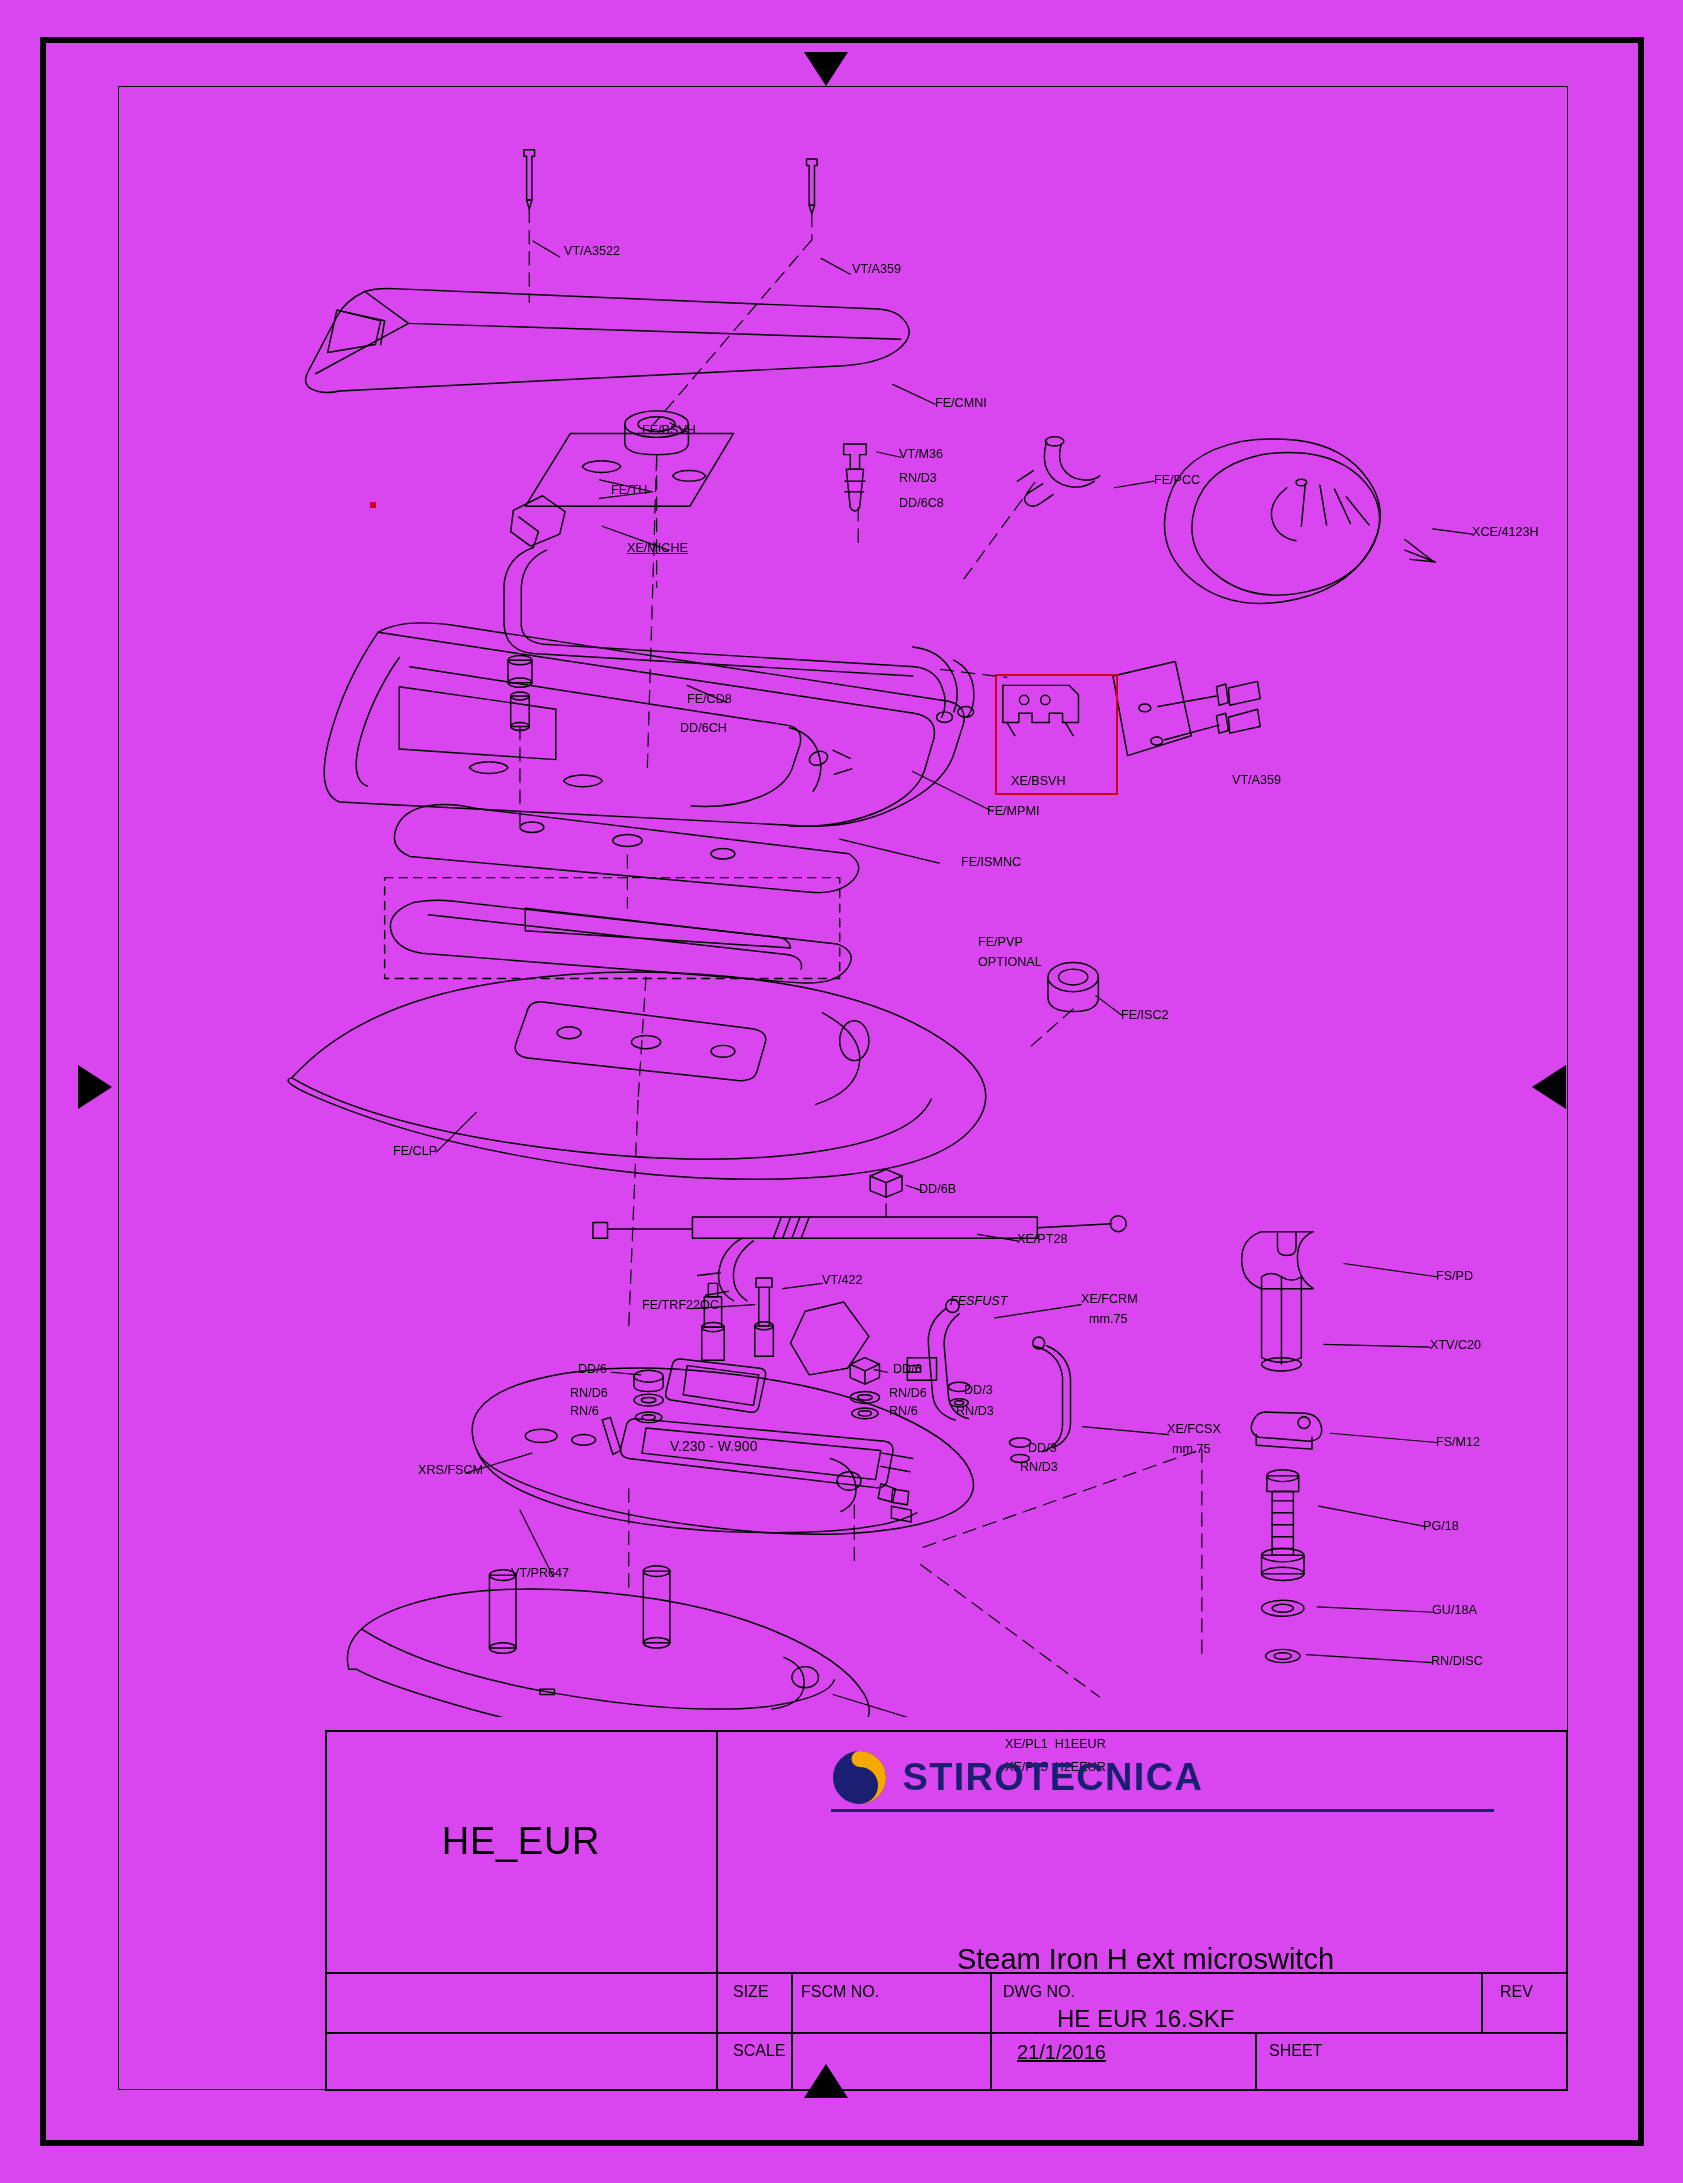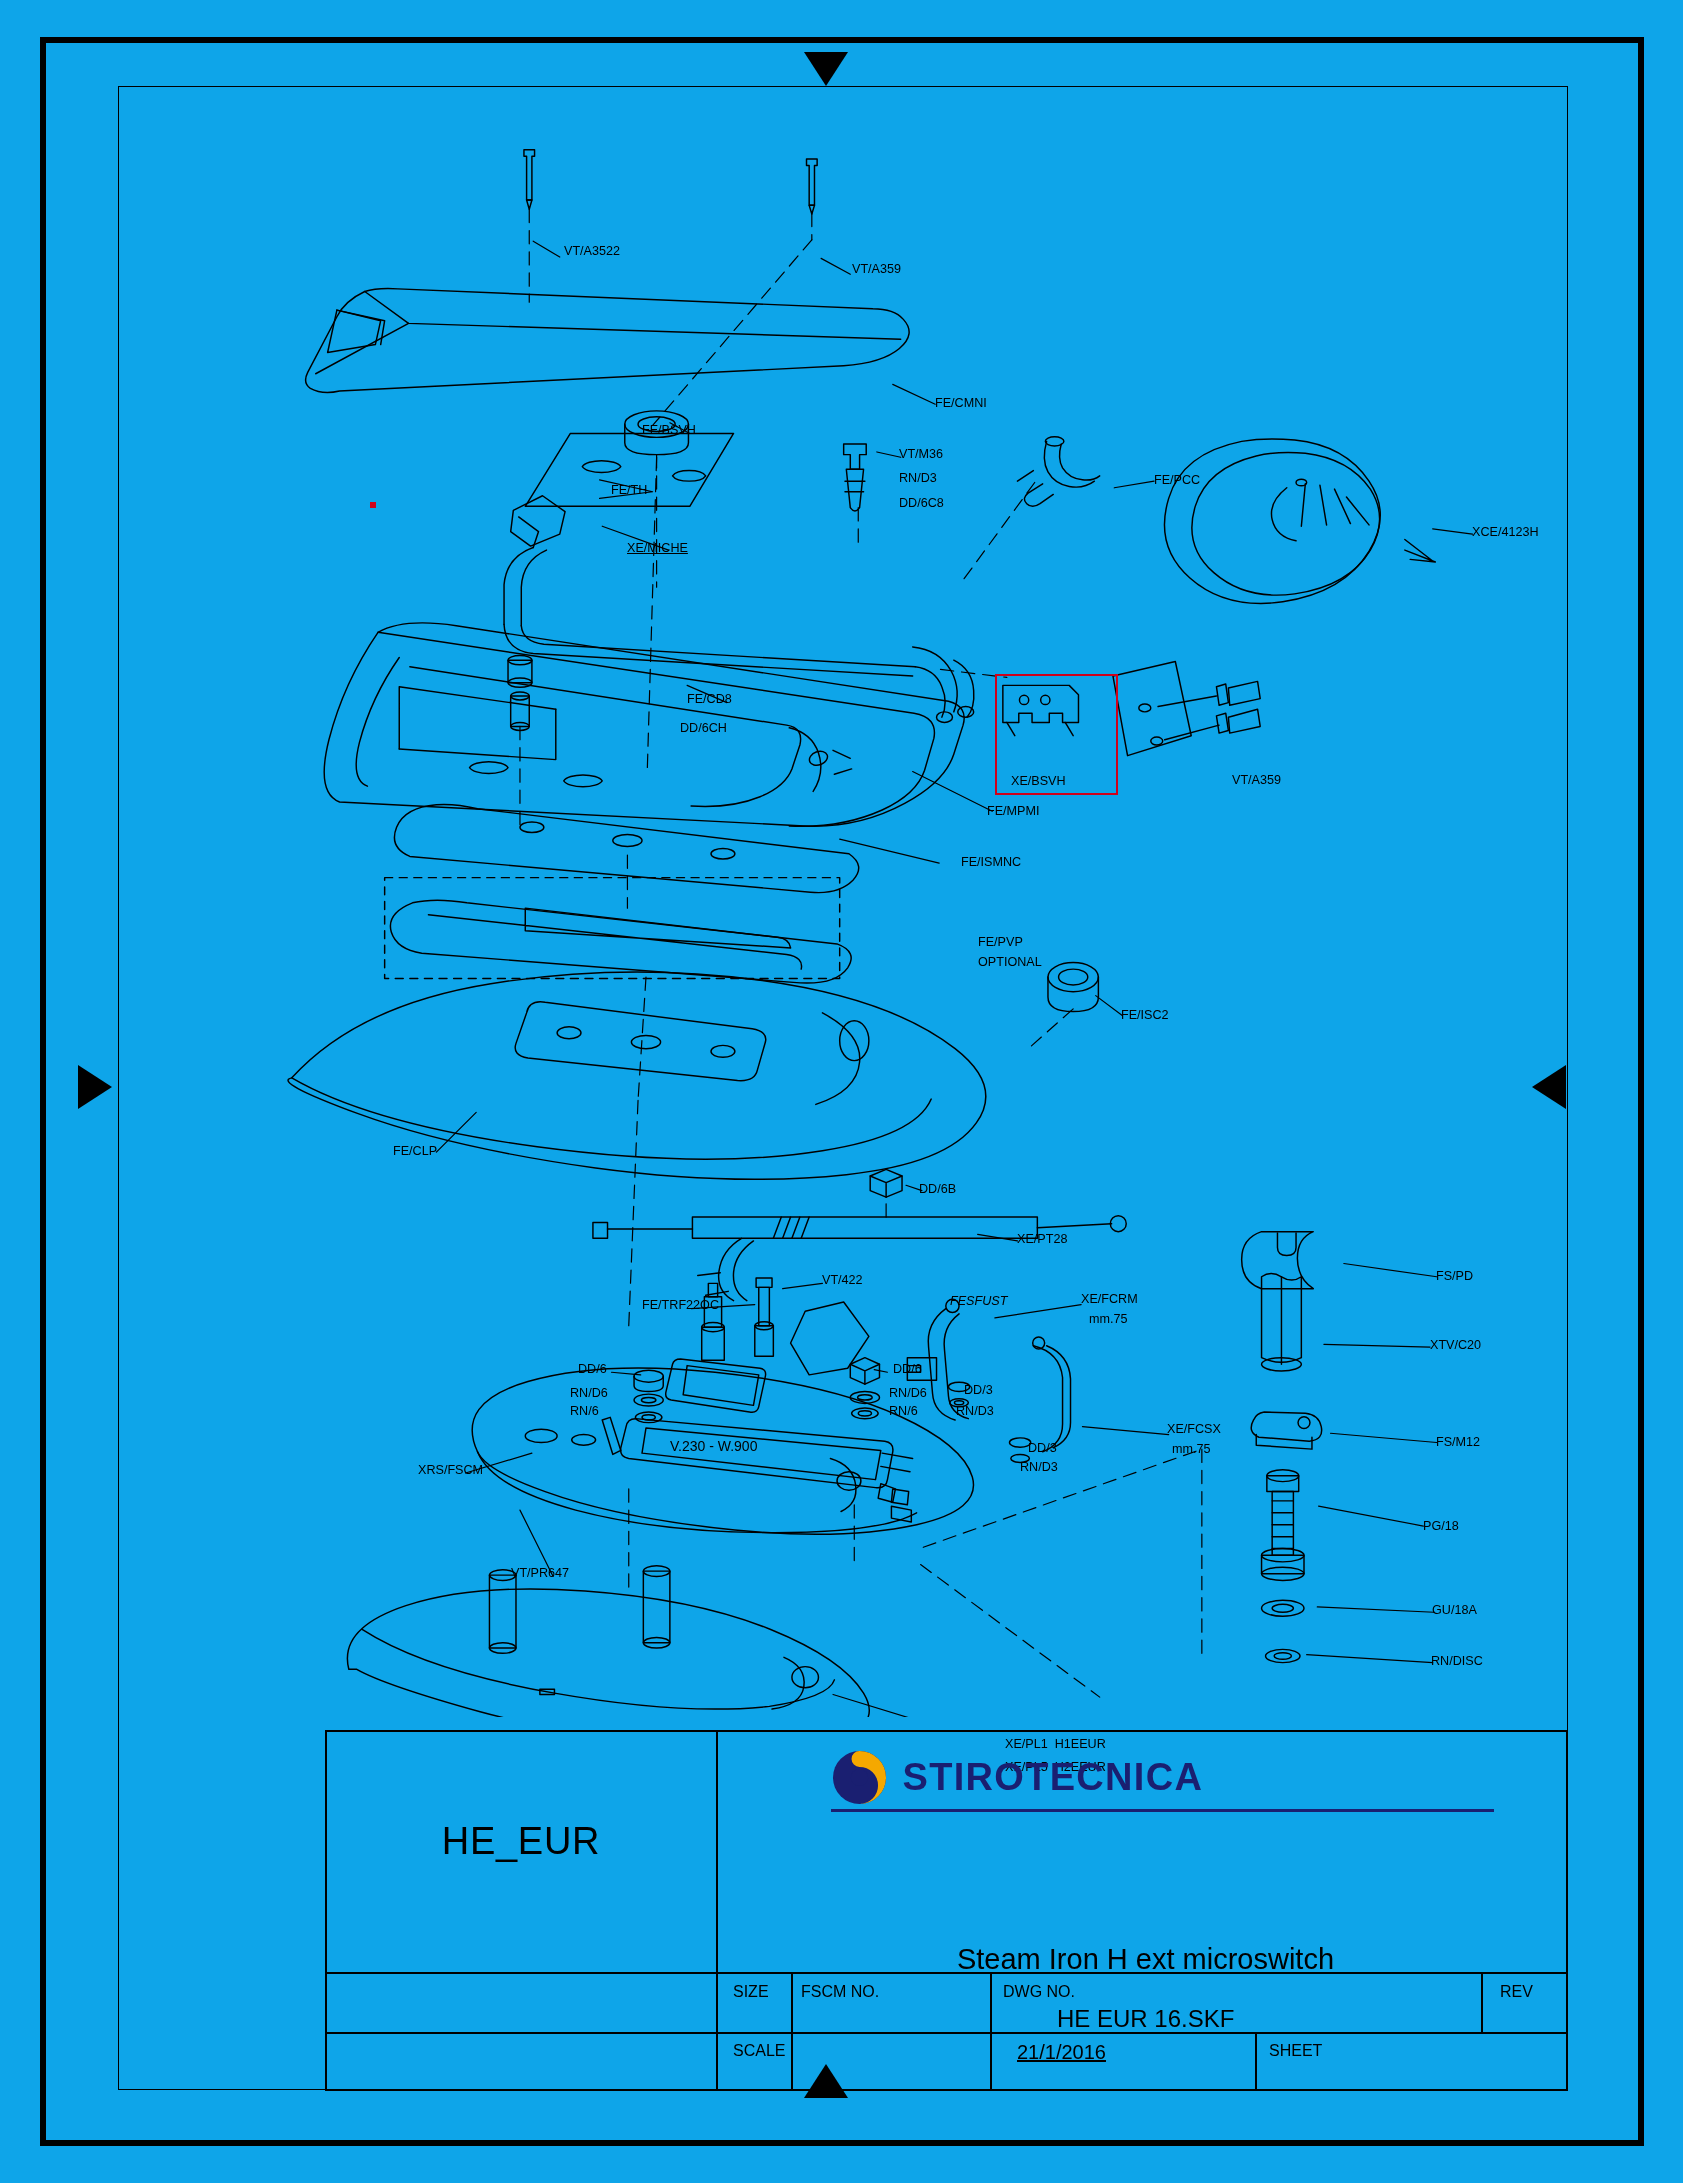--- a/index.html
+++ b/index.html
@@ -7,21 +7,21 @@
     padding: 0;
     background: #ffffff;
   }
   body {
     font-family: "Liberation Sans", sans-serif;
   }
   #page {
     position: relative;
     width: 1683px;
     height: 2183px;
-    background: #0ea5e9;
+    background: #d946ef;
     overflow: hidden;
   }
   
   .outer-frame {
     position: absolute;
     left: 40px;
     top: 37px;
     width: 1604px;
     height: 2109px;
     border: 6px solid #000000;

